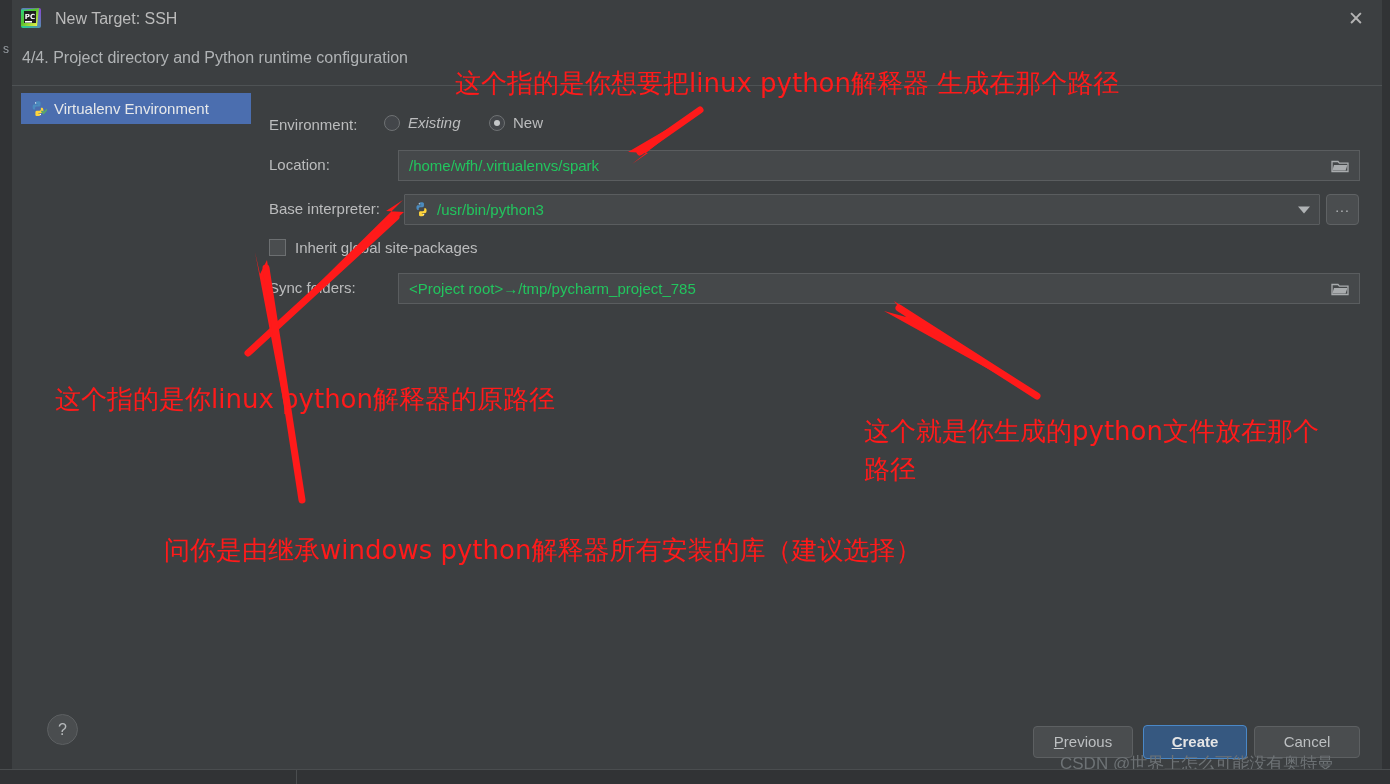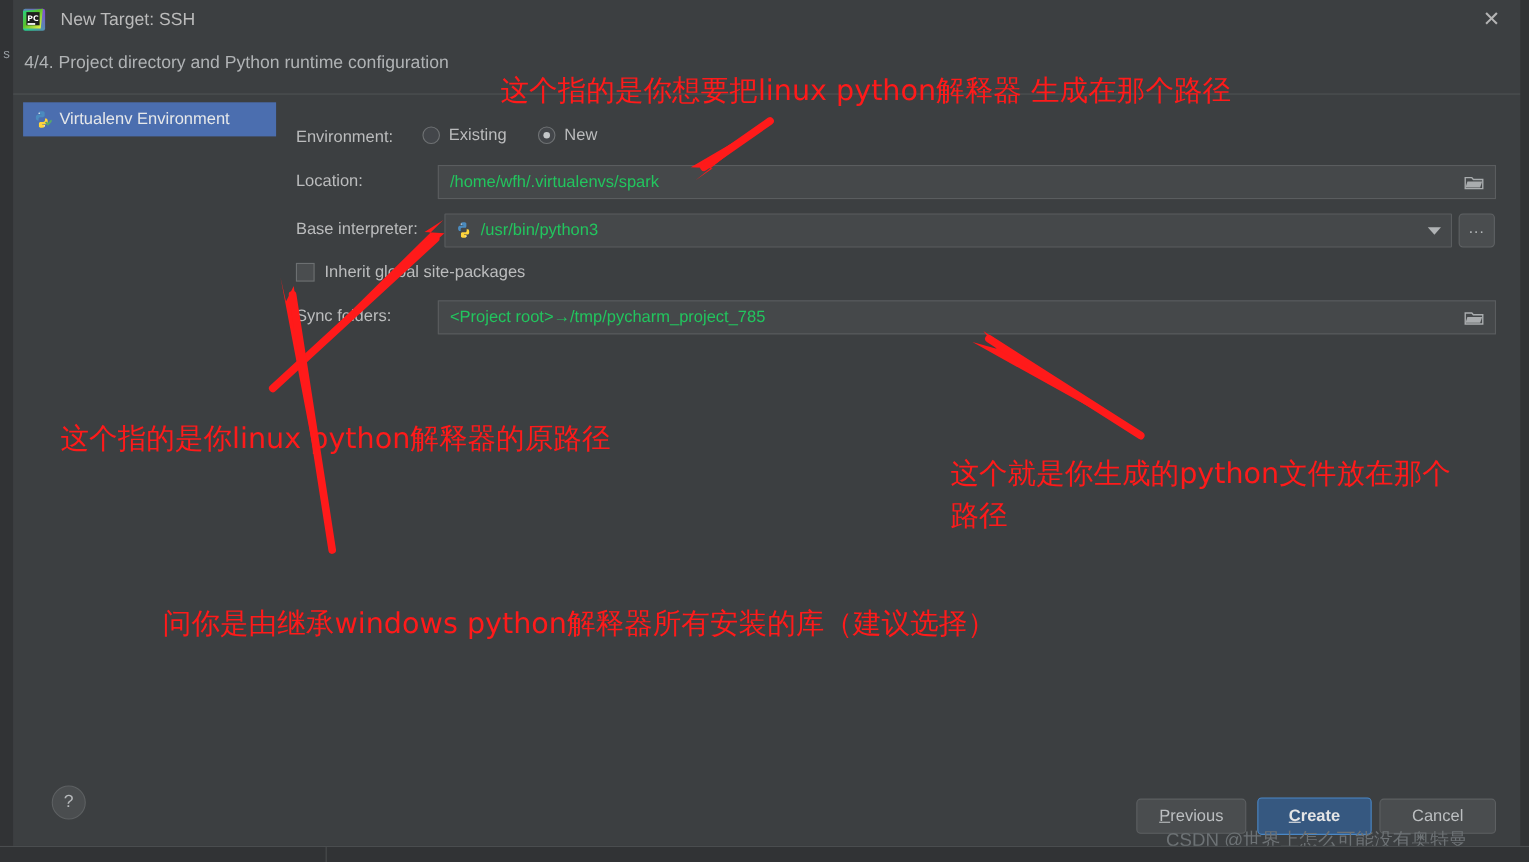--- a/index.html
+++ b/index.html
@@ -155,21 +155,21 @@
   .lbl-loc   { left: 257px; top: 156px; }
   .lbl-base  { left: 257px; top: 200px; }
   .lbl-sync  { left: 257px; top: 279px; }
 
   .radio-wrap {
     position: absolute;
     display: flex;
     align-items: center;
     cursor: pointer;
   }
-  .radio-existing { left: 372px; top: 114px; }
+  .radio-existing { left: 372px; top: 114px; font-style: italic; }
   .radio-new      { left: 477px; top: 114px; align-items: center; }
   .radio-dot {
     width: 16px; height: 16px;
     border-radius: 50%;
     border: 1px solid #6e7173;
     background: #43464a;
     box-sizing: border-box;
     margin-right: 8px;
     position: relative;
     flex: 0 0 auto;
@@ -312,21 +312,21 @@
     color: #ff1a1a;
     font-size: 26px;
     line-height: 38px;
     font-family: "DejaVu Sans", "Liberation Sans", sans-serif;
     white-space: pre-wrap;
     user-select: none;
   }
   .anno-1 { left: 455px; top: 64px; }
   .anno-2 { left: 55px;  top: 380px; }
   .anno-3 { left: 864px; top: 412px; width: 470px; }
-  .anno-4 { left: 148px; top: 531px; margin-top: 17px; }
+  .anno-4 { left: 164px; top: 531px; }
 
   .arrows {
     position: absolute;
     left: 0; top: 0;
     width: 1390px; height: 784px;
     pointer-events: none;
   }
 
   .watermark {
     position: absolute;

